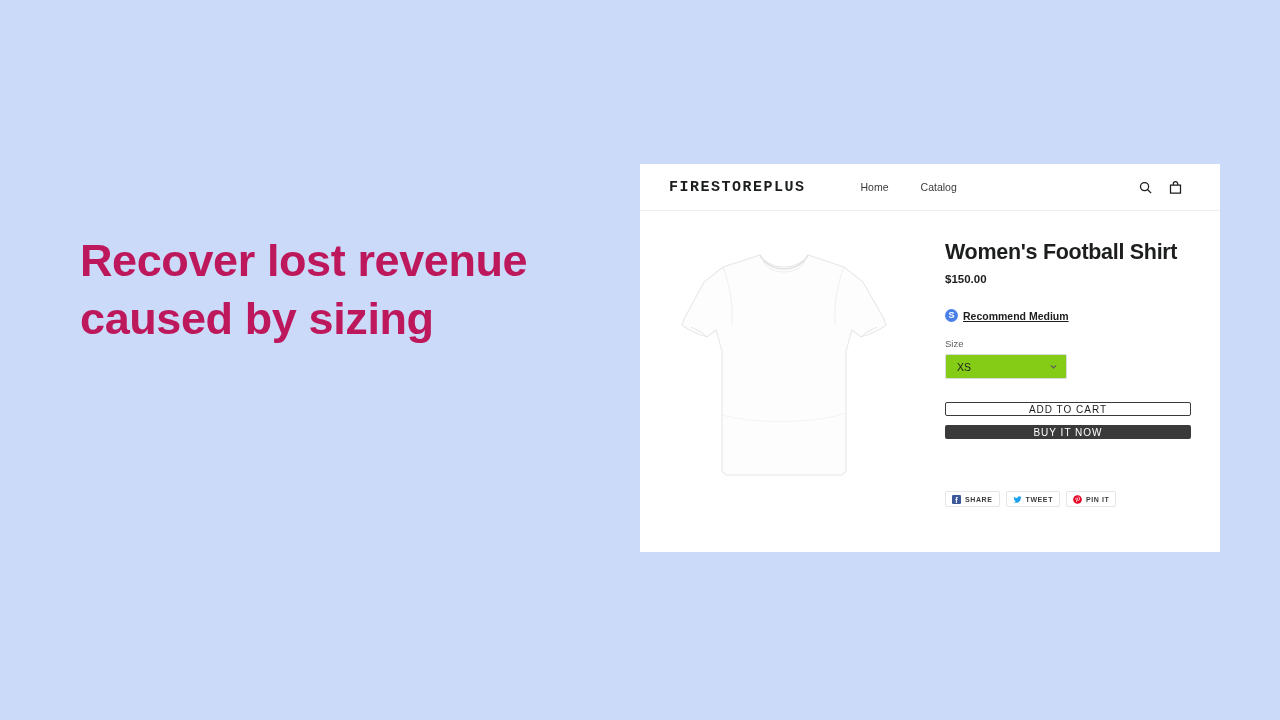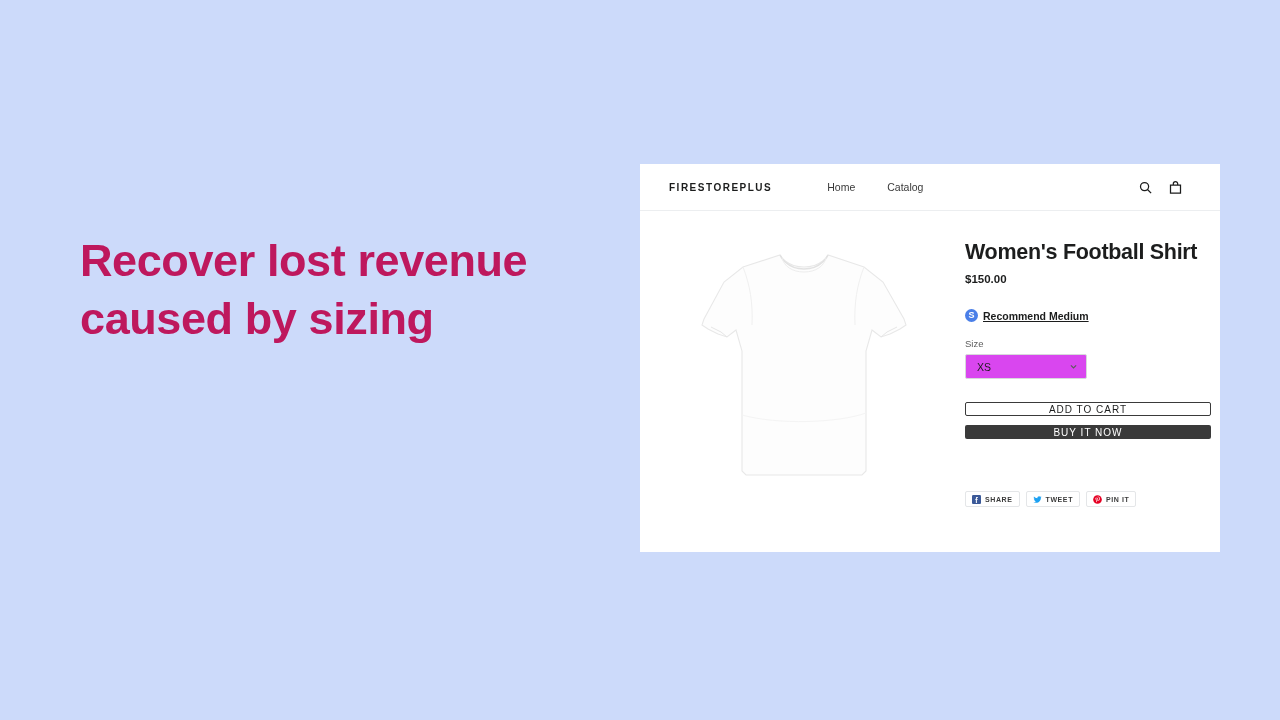--- a/index.html
+++ b/index.html
@@ -55,25 +55,26 @@
   
   #store-header {
     height: 47px;
     border-bottom: 1px solid #eceef0;
     display: flex;
     align-items: center;
     padding: 0 37px 0 29px;
     box-sizing: border-box;
   }
   #store-logo {
-    font-size: 10px;
+    font-size: 15px;
     font-weight: bold;
     letter-spacing: 1.5px;
     color: #1c1d1d;
     white-space: nowrap;
+    font-family: Liberation Mono, monospace;
   }
   #store-nav {
     display: flex;
     gap: 32px;
     margin-left: 55px;
   }
   .nav-link {
     font-size: 10.5px;
     color: #3a3a3a;
     text-decoration: none;
@@ -88,21 +89,21 @@
   .header-icon {
     width: 15px;
     height: 15px;
     display: block;
     color: #1c1d1d;
   }
 
   
   #product-body {
     display: flex;
-    padding: 14px 34px 0 28px;
+    padding: 14px 34px 0 8px;
     box-sizing: border-box;
   }
 
   
   #product-media {
     width: 272px;
     flex: none;
     padding-top: 8px;
   }
   #product-image {
@@ -172,21 +173,21 @@
   #size-select-wrap {
     margin-top: 5px;
     width: 122px;
     height: 25px;
     border: 1px solid #d7d9db;
     border-radius: 2px;
     display: flex;
     align-items: center;
     padding: 0 8px 0 11px;
     box-sizing: border-box;
-    background: #d946ef;
+    background: #84cc16;
   }
   #size-select-value {
     font-size: 10.5px;
     color: #1c1d1d;
   }
   #size-chevron {
     margin-left: auto;
     width: 9px;
     height: 9px;
     color: #5b5b5b;

